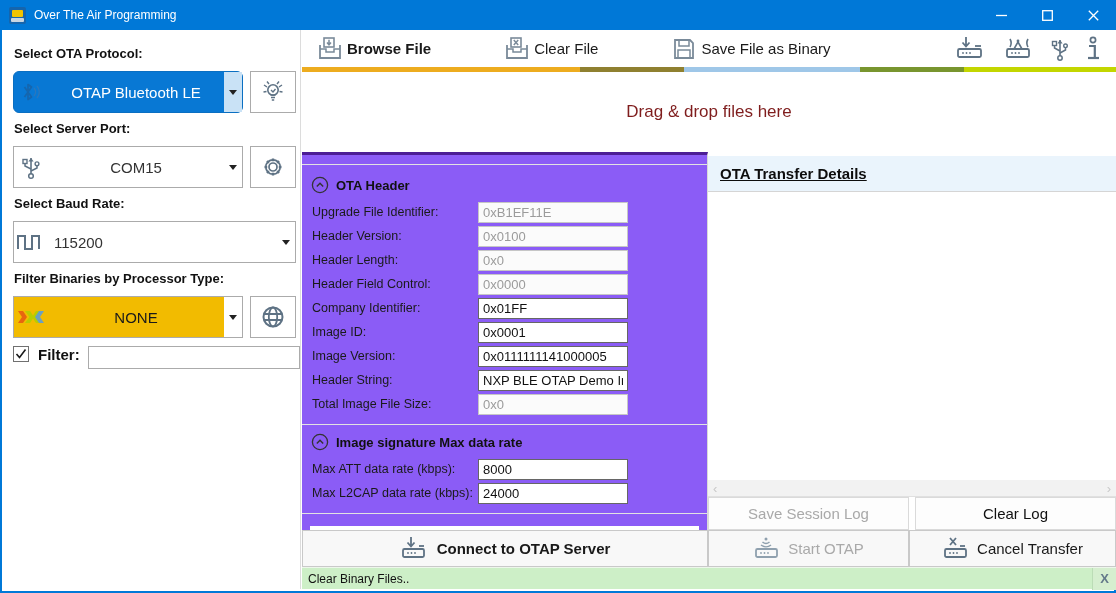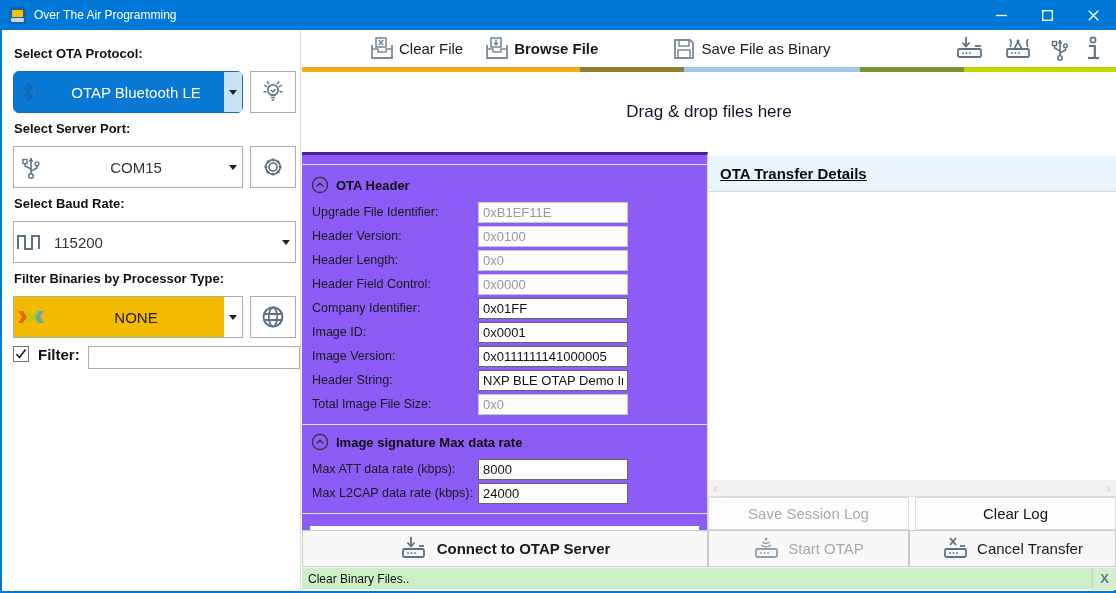--- a/index.html
+++ b/index.html
@@ -52,21 +52,21 @@
   .tool-btn.first .lbl { font-weight:700; }
   .tool-btn.mid { margin-left:60px; }
   .tool-btn.last { margin-left:60px; }
   .tool-right { margin-left:auto; display:flex; align-items:center; gap:12px; padding-right:14px; }
   .tool-ico { display:flex; align-items:center; justify-content:center; }
 
   .stripe { position:absolute; top:37px; left:0; width:814px; height:5px; display:flex; }
   .stripe div { height:5px; }
 
   .dropzone { position:absolute; top:42px; left:0; width:814px; height:80px; background:#fff; display:flex; align-items:center; justify-content:center; }
-  .dropzone .dz-text { color:#0f172a; font-size:17px; }
+  .dropzone .dz-text { color:#7f1d1d; font-size:17px; }
 
   .content { position:absolute; top:122px; left:0; width:814px; height:378px; display:flex; }
 
   
   .center-panel { width:406px; height:378px; background:#8b5cf6; border-top:3px solid #4c1d95; border-right:1px solid #D9D9D9; padding-top:5px; }
   .section-head { display:flex; align-items:center; gap:7px; padding:7px 0 6px 9px; }
   .section-title { font-size:13px; font-weight:700; color:#111; }
   .hairline { height:1px; background:#E2E2E2; margin:4px 0; }
   .field-row { display:flex; align-items:center; height:24px; padding:0 79px 0 10px; }
   .field-label { flex:1; font-size:12.5px; color:#1A1A1A; }
@@ -236,41 +236,41 @@
             </svg>
         </div>
         <span class="filter-label">Filter:</span>
         <input class="filter-input" type="text" value="" style="">
       </div>
     </div>
 
     <div class="main">
 
       <div class="toolbar">
+        <div class="tool-btn first">
+          <span class="tool-ico">
+            <svg width="28" height="28" viewBox="0 0 28 28">
+              <path d="M4 10 L4 23 L24 23 L24 10" fill="none" stroke="#7A8A99" stroke-width="1.8"></path>
+              <path d="M4 14 L10 14 L10 17 L18 17 L18 14 L24 14" fill="none" stroke="#7A8A99" stroke-width="1.5"></path>
+              <rect x="8" y="3" width="10" height="9" fill="#fff" stroke="#7A8A99" stroke-width="1.6"></rect>
+              <path d="M13 4.8 L13 9 M11 7.5 L13 9.8 L15 7.5" fill="none" stroke="#7A8A99" stroke-width="1.5"></path>
+            </svg>
+          </span>
+          <span class="lbl">Browse File</span>
+        </div>
         <div class="tool-btn mid">
           <span class="tool-ico">
             <svg width="28" height="28" viewBox="0 0 28 28">
               <path d="M4 10 L4 23 L24 23 L24 10" fill="none" stroke="#7A8A99" stroke-width="1.8"></path>
               <path d="M4 14 L10 14 L10 17 L18 17 L18 14 L24 14" fill="none" stroke="#7A8A99" stroke-width="1.5"></path>
               <rect x="8" y="3" width="10" height="9" fill="#fff" stroke="#7A8A99" stroke-width="1.6"></rect>
               <path d="M10.8 5 L15.2 10 M15.2 5 L10.8 10" fill="none" stroke="#7A8A99" stroke-width="1.5"></path>
             </svg>
           </span>
           <span class="lbl">Clear File</span>
-        </div>
-        <div class="tool-btn first">
-          <span class="tool-ico">
-            <svg width="28" height="28" viewBox="0 0 28 28">
-              <path d="M4 10 L4 23 L24 23 L24 10" fill="none" stroke="#7A8A99" stroke-width="1.8"></path>
-              <path d="M4 14 L10 14 L10 17 L18 17 L18 14 L24 14" fill="none" stroke="#7A8A99" stroke-width="1.5"></path>
-              <rect x="8" y="3" width="10" height="9" fill="#fff" stroke="#7A8A99" stroke-width="1.6"></rect>
-              <path d="M13 4.8 L13 9 M11 7.5 L13 9.8 L15 7.5" fill="none" stroke="#7A8A99" stroke-width="1.5"></path>
-            </svg>
-          </span>
-          <span class="lbl">Browse File</span>
         </div>
         <div class="tool-btn last">
           <span class="tool-ico">
             <svg width="28" height="28" viewBox="0 0 28 28">
               <path d="M5 5 L20 5 L23 8 L23 23 L5 23 Z" fill="none" stroke="#7A8A99" stroke-width="1.8"></path>
               <rect x="9" y="5" width="10" height="6" fill="none" stroke="#7A8A99" stroke-width="1.5"></rect>
               <rect x="8" y="15" width="12" height="8" fill="none" stroke="#7A8A99" stroke-width="1.5"></rect>
             </svg>
           </span>
           <span class="lbl">Save File as Binary</span>

